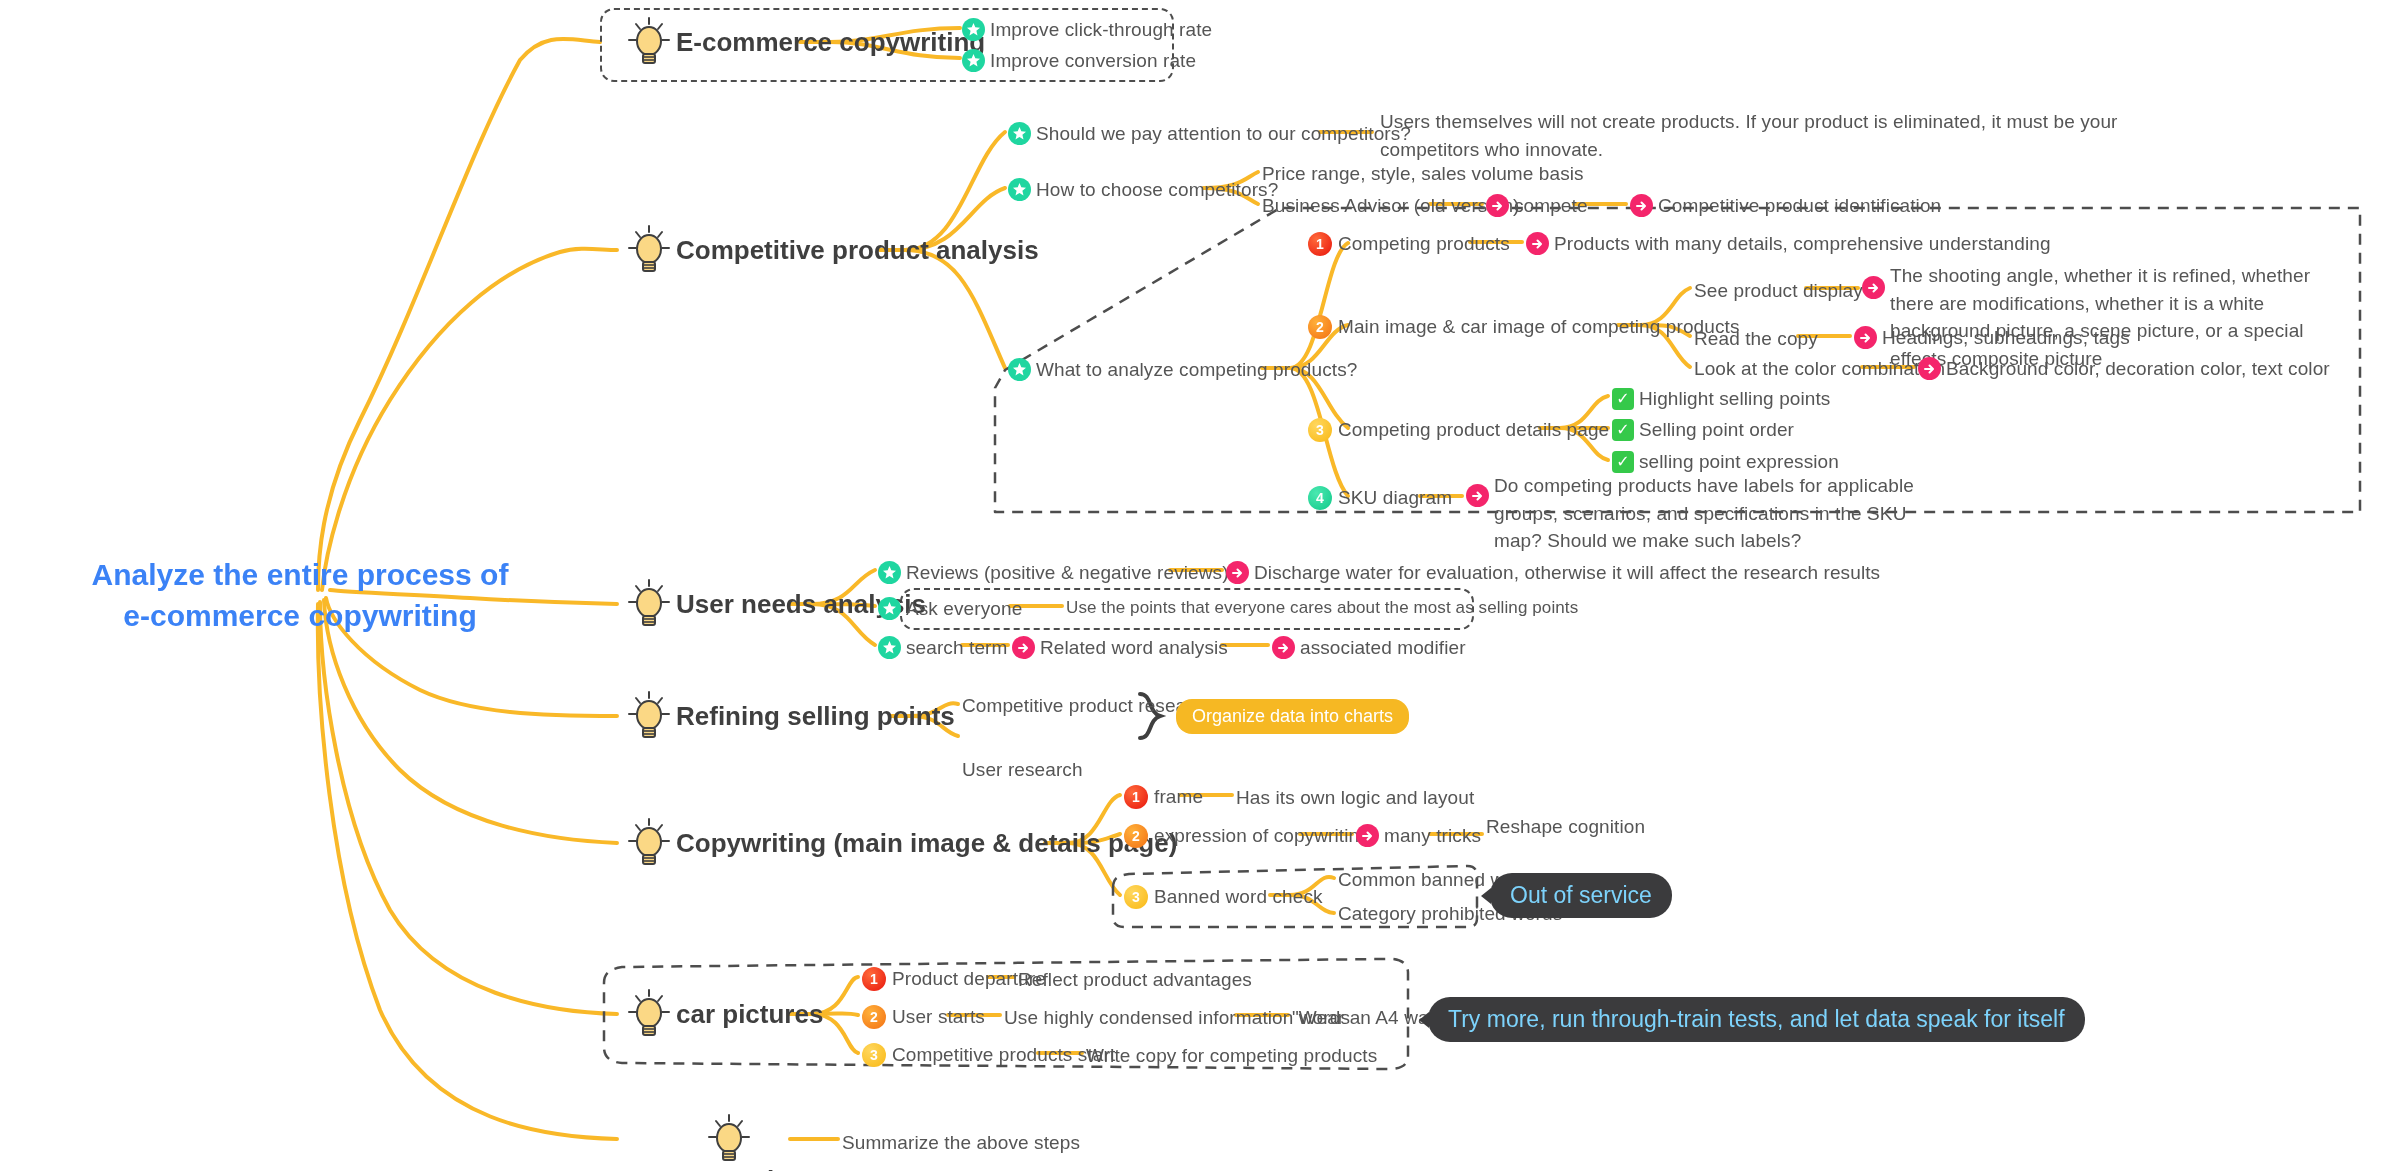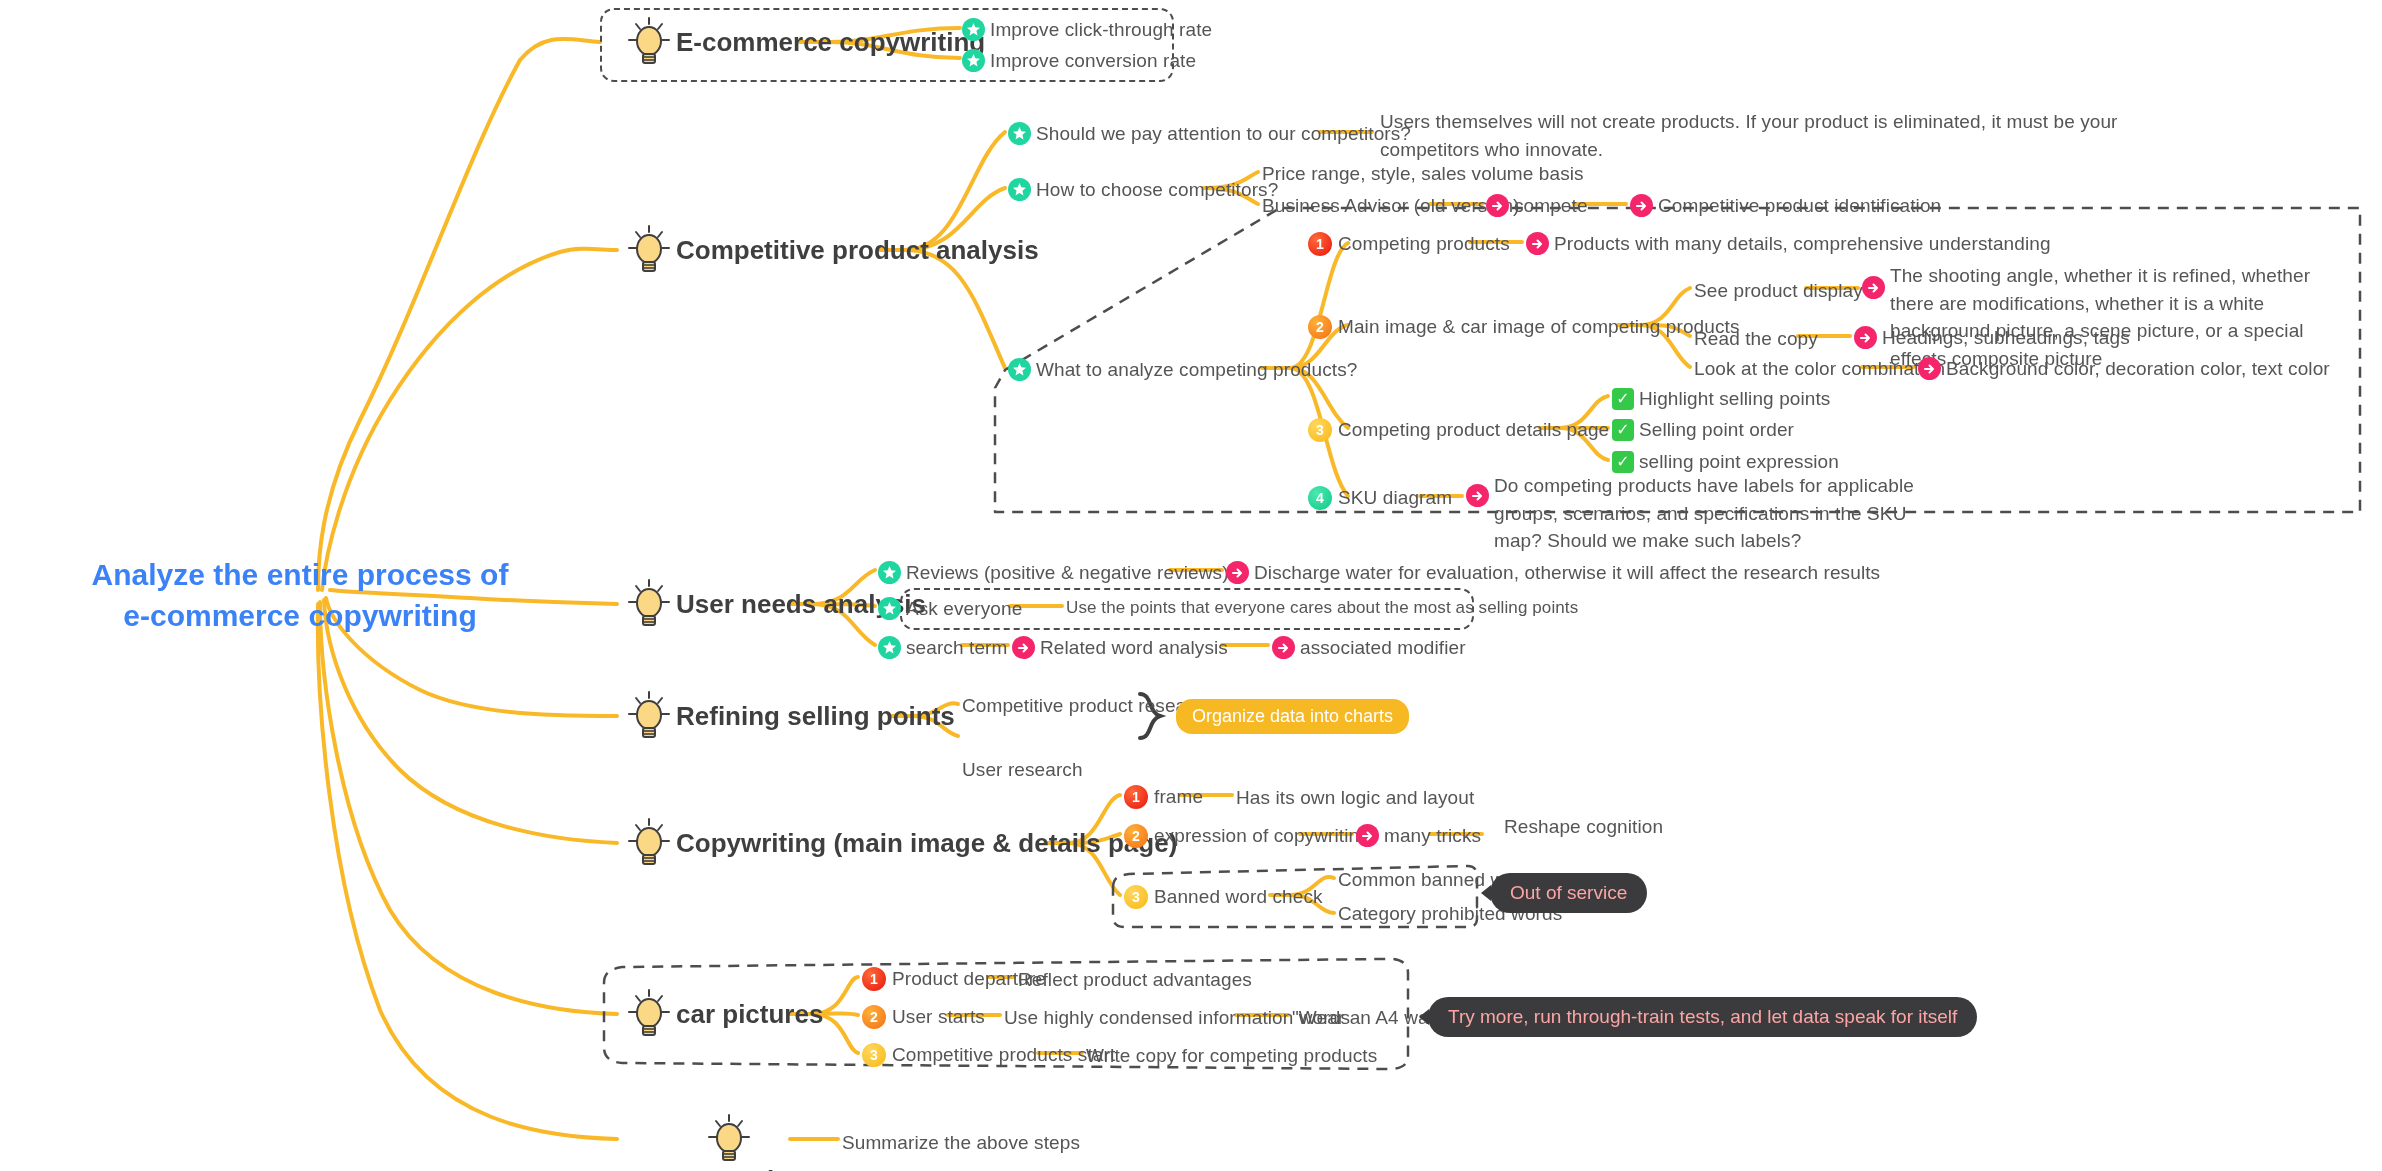--- a/index.html
+++ b/index.html
@@ -33,21 +33,21 @@
             align-items:center;justify-content:center;flex:0 0 auto;margin-right:6px;
             color:#fff;font-size:14px;font-weight:bold;}
   .n1{background:radial-gradient(circle at 35% 30%,#ff6a3a,#e8140c);}
   .n2{background:radial-gradient(circle at 35% 30%,#ffb03a,#f37013);}
   .n3{background:radial-gradient(circle at 35% 30%,#ffd75e,#f9b813);}
   .n4{background:radial-gradient(circle at 35% 30%,#4ae8b0,#11c98a);}
 
   
   .pill-yellow{position:absolute;background:#f6b823;color:#ffffff;font-size:18px;
                border-radius:16px;padding:7px 16px;white-space:nowrap;}
-  .callout{position:absolute;background:#3b3b3d;color:#fca5a5;font-size:19px;
+  .callout{position:absolute;background:#3b3b3d;color:#7dd3fc;font-size:23px;
            border-radius:22px;padding:9px 20px;white-space:nowrap;}
   .callout:before{content:"";position:absolute;left:-9px;top:50%;margin-top:-8px;
                   border-top:8px solid transparent;border-bottom:8px solid transparent;
                   border-right:10px solid #3b3b3d;}
 
   .dbox{position:absolute;border:2px dashed #4d4d4d;border-radius:14px;}
 </style>
 </head>
 <body>
 
@@ -473,21 +473,21 @@
     <span class="leaf-text">expression of copywriting</span>
   </div>
   <div class="node" style="left:1356px;top:822px;">
     <span class="ibadge ic-arrow">
       <svg width="14" height="14" viewBox="0 0 14 14">
           <path d="M2 7 H9 M6.5 3.5 L10 7 L6.5 10.5" stroke="#fff" stroke-width="2" fill="none" stroke-linecap="round" stroke-linejoin="round"></path>
         </svg>
     </span>
     <span class="leaf-text">many tricks</span>
   </div>
-  <div class="leaf-text" style="position:absolute;left:1486px;top:813px;margin-left:18px;">Reshape cognition</div>
+  <div class="leaf-text" style="position:absolute;left:1486px;top:813px;">Reshape cognition</div>
 
   <div class="node" style="left:1124px;top:883px;">
     <span class="numbadge n3">3</span>
     <span class="leaf-text">Banned word check</span>
   </div>
   <div class="leaf-text" style="position:absolute;left:1338px;top:866px;">Common banned words</div>
   <div class="leaf-text" style="position:absolute;left:1338px;top:900px;">Category prohibited words</div>
   <div class="callout" style="left:1490px;top:873px;">Out of service</div>
 
   <div class="topic" style="left:628px;top:988px;">

